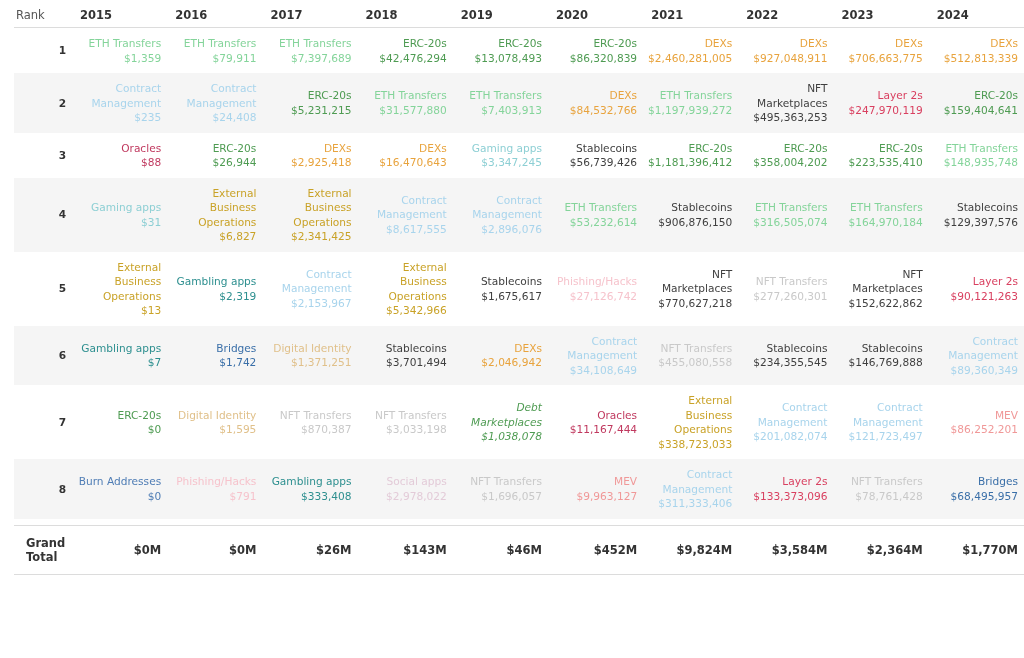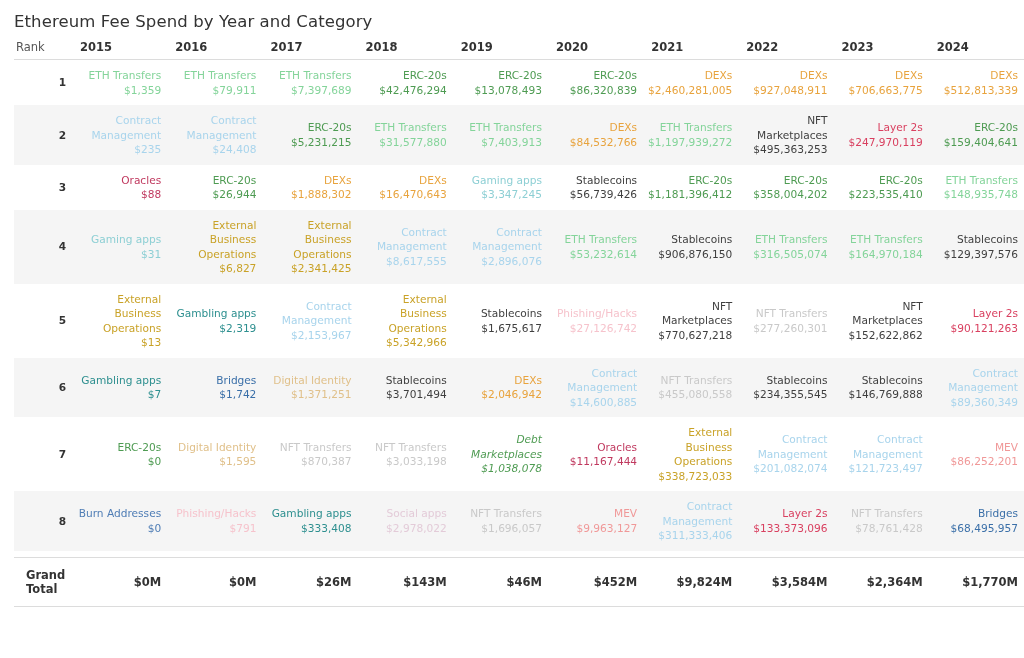--- a/index.html
+++ b/index.html
@@ -105,21 +105,20 @@
     height: 6px;
     padding: 0 !important;
     border: none !important;
   }
 </style>
 </head>
 <body>
 
 <div class="viz">
 
-  <div class="viz-title">Ethereum Fee Spend by Year and Category</div>
 
   <table class="fee-table">
     <colgroup>
       <col class="rank-col">
       <col class="year-col">
         <col class="year-col">
         <col class="year-col">
         <col class="year-col">
         <col class="year-col">
       <col class="year-col">
@@ -235,21 +234,21 @@
           <td style="color: rgb(192, 57, 95);">
             <span class="cell-cat">Oracles</span>
             <span class="cell-val">$88</span>
           </td>
           <td style="color: rgb(78, 155, 82);">
             <span class="cell-cat">ERC-20s</span>
             <span class="cell-val">$26,944</span>
           </td>
           <td style="color: rgb(232, 163, 61);">
             <span class="cell-cat">DEXs</span>
-            <span class="cell-val">$1,888,302</span>
+            <span class="cell-val">$2,925,418</span>
           </td>
           <td style="color: rgb(232, 163, 61);">
             <span class="cell-cat">DEXs</span>
             <span class="cell-val">$16,470,643</span>
           </td>
           <td style="color: rgb(141, 207, 212);">
             <span class="cell-cat">Gaming apps</span>
             <span class="cell-val">$3,347,245</span>
           </td>
           <td style="color: rgb(63, 63, 63);">
@@ -376,21 +375,21 @@
           <td style="color: rgb(63, 63, 63);">
             <span class="cell-cat">Stablecoins</span>
             <span class="cell-val">$3,701,494</span>
           </td>
           <td style="color: rgb(232, 163, 61);">
             <span class="cell-cat">DEXs</span>
             <span class="cell-val">$2,046,942</span>
           </td>
           <td style="color: rgb(168, 212, 236);">
             <span class="cell-cat">Contract Management</span>
-            <span class="cell-val">$14,600,885</span>
+            <span class="cell-val">$34,108,649</span>
           </td>
           <td style="color: rgb(201, 201, 201);">
             <span class="cell-cat">NFT Transfers</span>
             <span class="cell-val">$455,080,558</span>
           </td>
           <td style="color: rgb(63, 63, 63);">
             <span class="cell-cat">Stablecoins</span>
             <span class="cell-val">$234,355,545</span>
           </td>
           <td style="color: rgb(63, 63, 63);">

